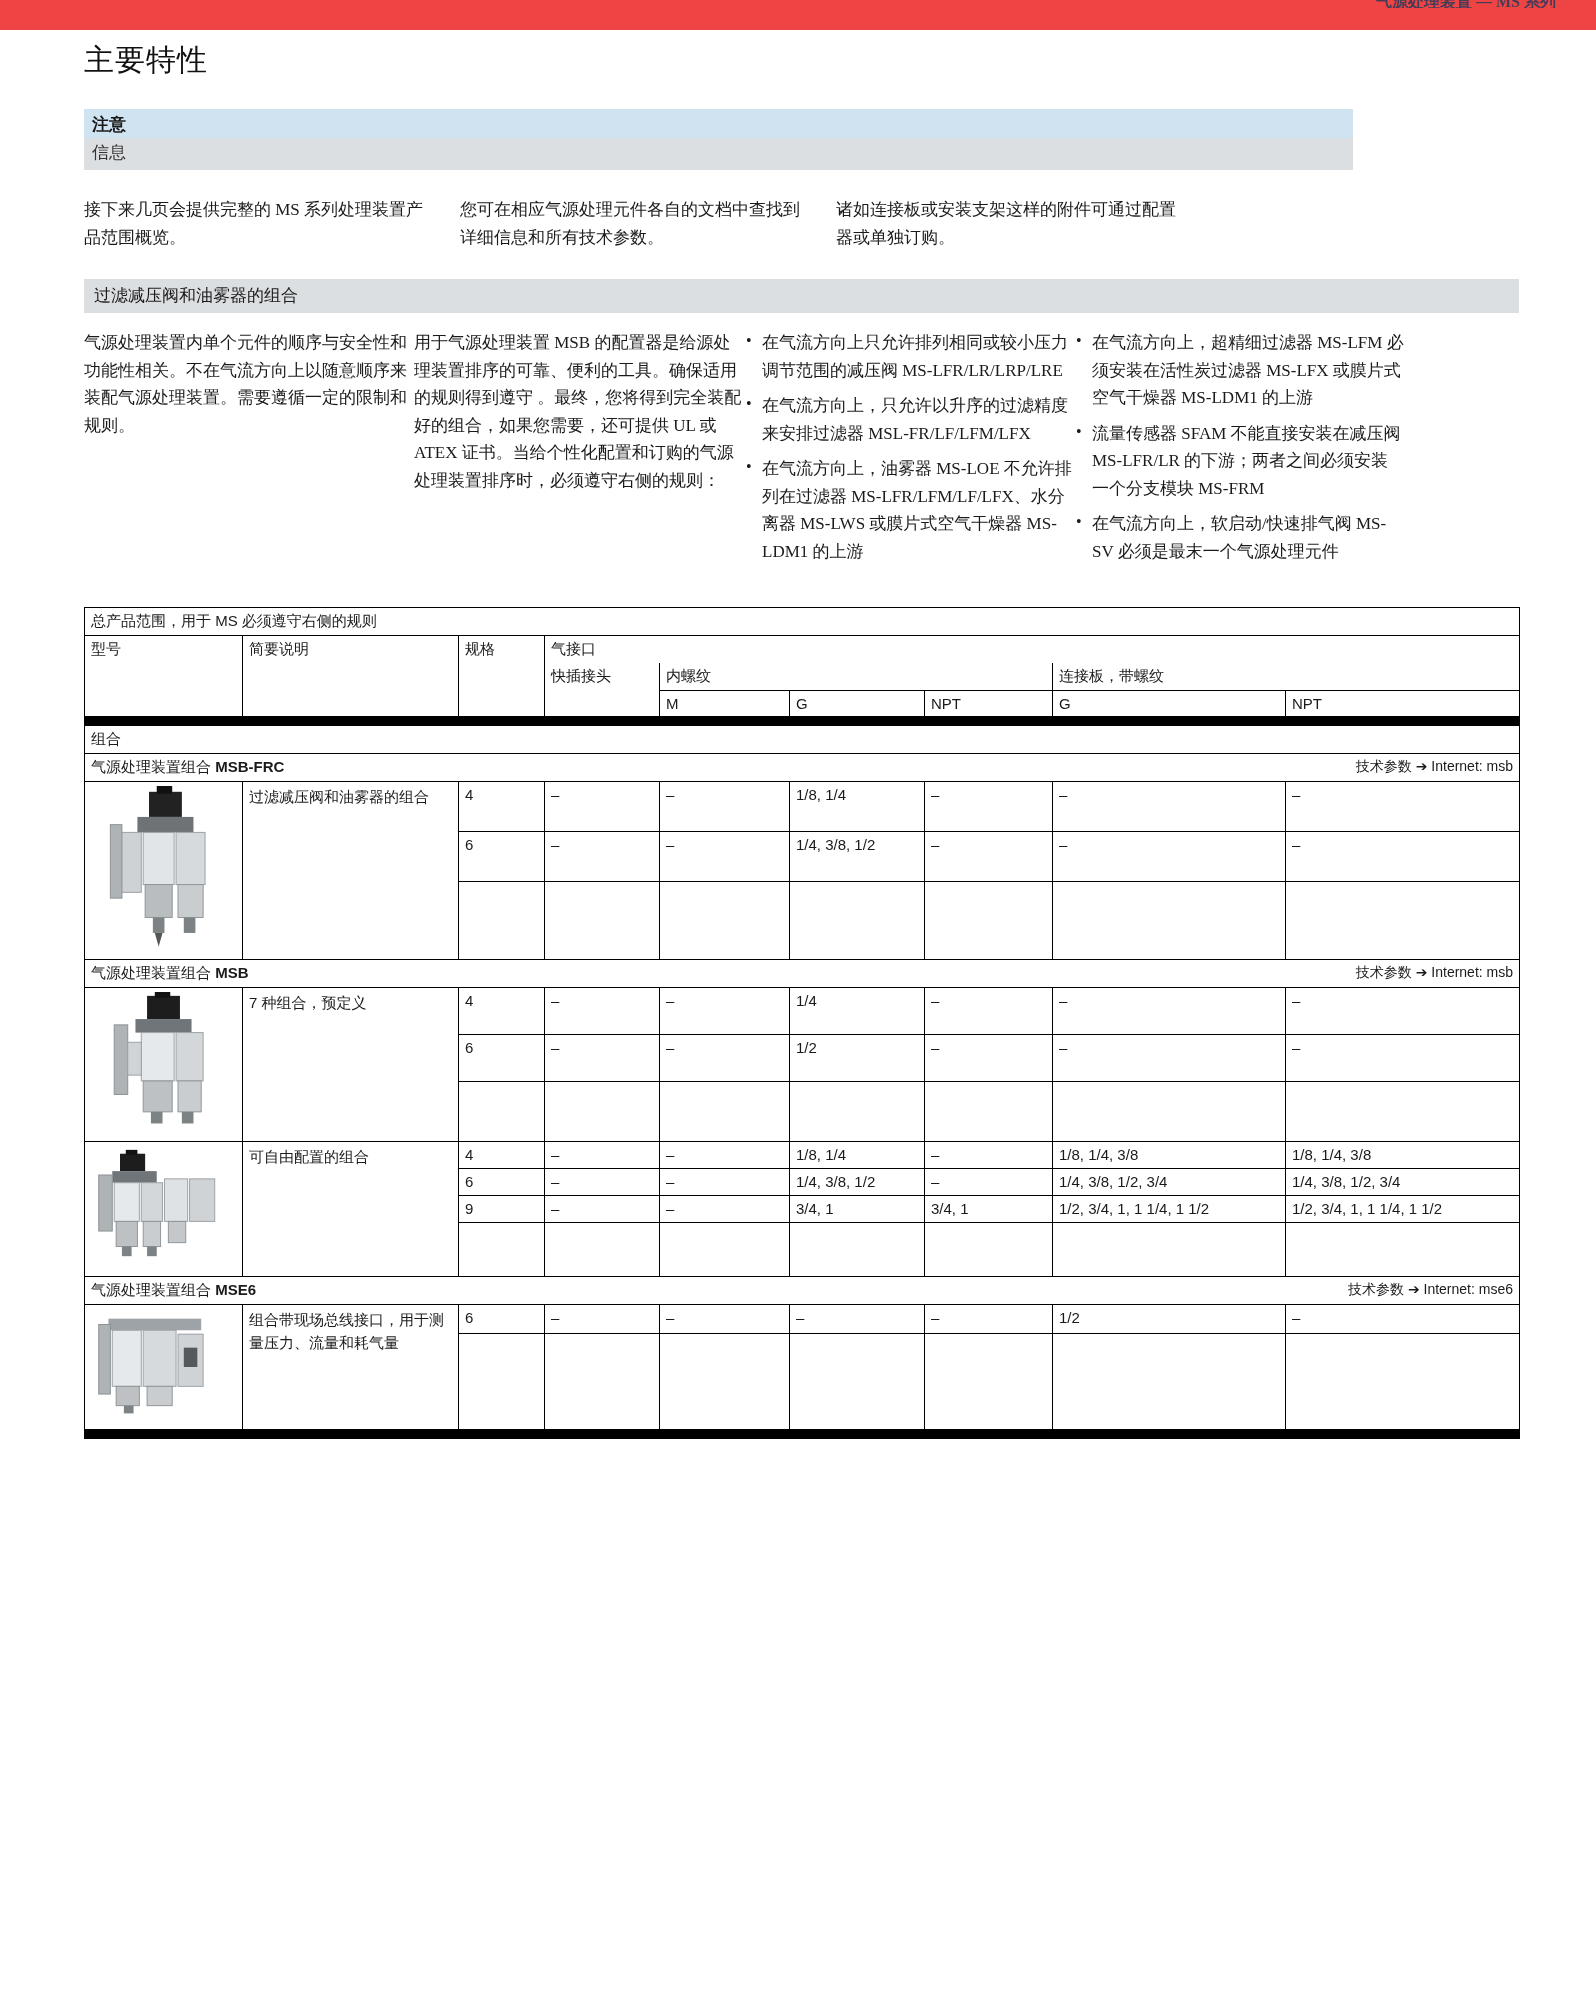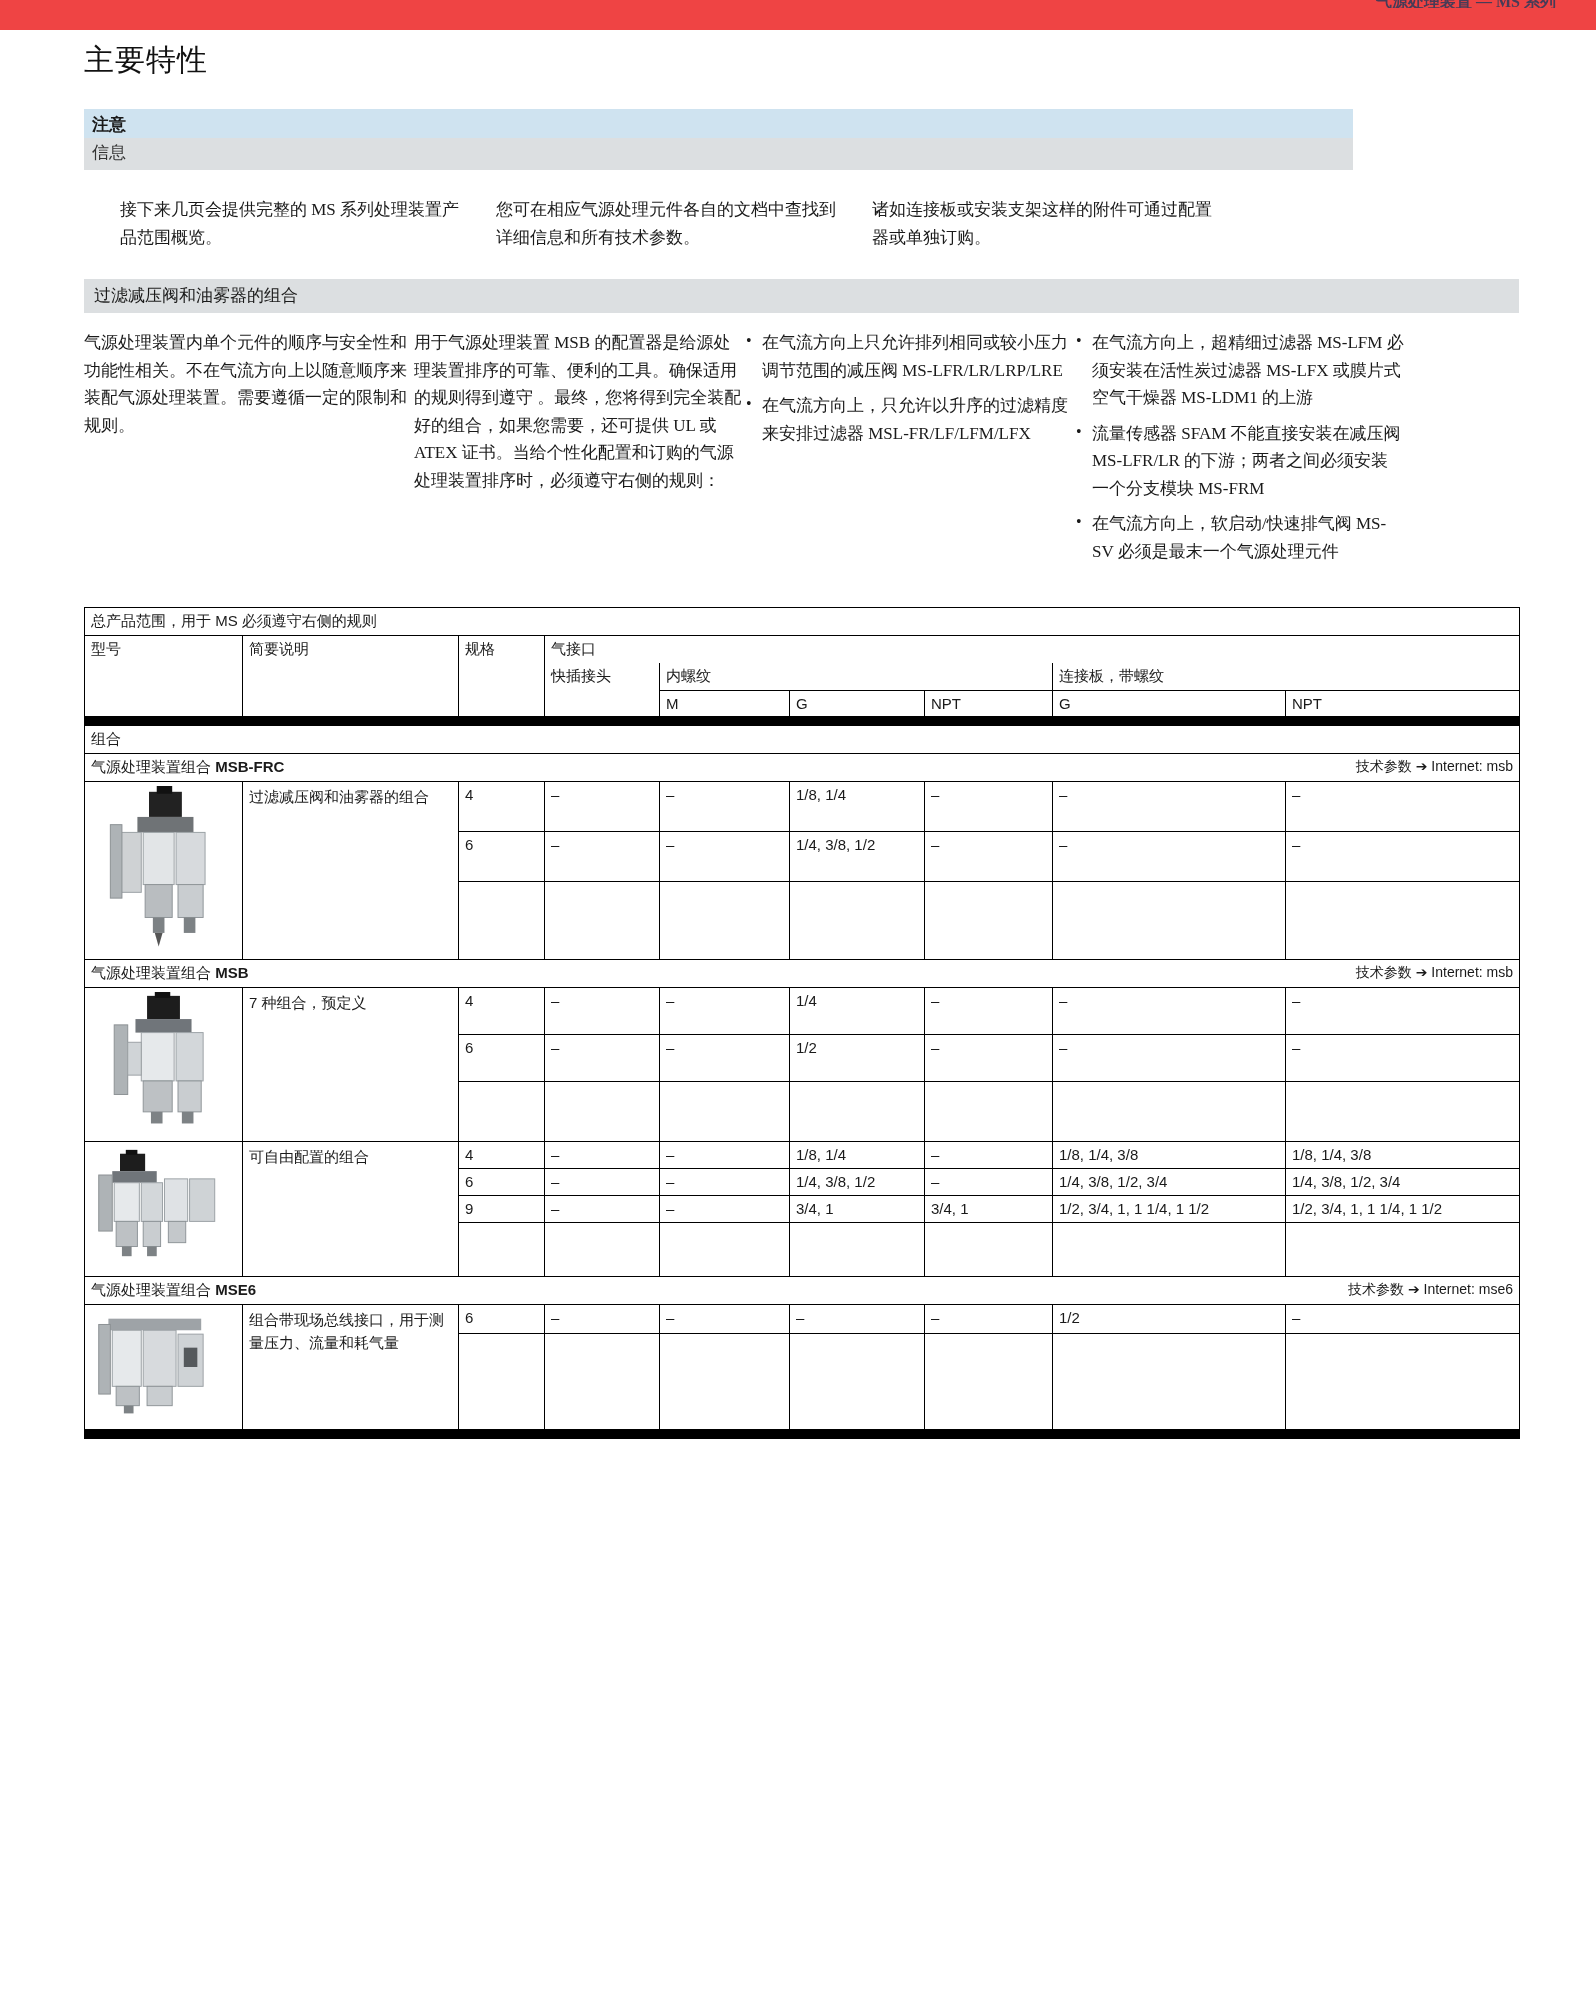--- a/index.html
+++ b/index.html
@@ -68,21 +68,20 @@
     background: #dcdfe1;
     font-size: 17px;
     padding: 3px 8px 6px 8px;
     color: #333;
   }
   
   .cols3 {
     display: flex;
     gap: 36px;
     margin-bottom: 28px;
-    margin-left: 36px;
   }
   .cols3 .col {
     width: 340px;
     font-size: 17px;
     line-height: 1.62;
   }
   
   .sectionbar {
     background: #dcdfe1;
     font-size: 17px;
@@ -224,20 +223,21 @@
 
     <div class="sectionbar">过滤减压阀和油雾器的组合</div>
 
     <div class="cols4">
       <div class="col">气源处理装置内单个元件的顺序与安全性和功能性相关。不在气流方向上以随意顺序来装配气源处理装置。需要遵循一定的限制和规则。</div>
       <div class="col">用于气源处理装置 MSB 的配置器是给源处理装置排序的可靠、便利的工具。确保适用的规则得到遵守 。最终，您将得到完全装配好的组合，如果您需要，还可提供 UL 或 ATEX 证书。当给个性化配置和订购的气源处理装置排序时，必须遵守右侧的规则：</div>
       <div class="col">
         <ul>
           <li>在气流方向上只允许排列相同或较小压力调节范围的减压阀 MS-LFR/LR/LRP/LRE</li>
           <li>在气流方向上，只允许以升序的过滤精度来安排过滤器 MSL-FR/LF/LFM/LFX</li>
+          <li>在气流方向上，油雾器 MS-LOE 不允许排列在过滤器 MS-LFR/LFM/LF/LFX、水分离器 MS-LWS 或膜片式空气干燥器 MS-LDM1 的上游</li>
         </ul>
       </div>
       <div class="col">
         <ul>
           <li>在气流方向上，超精细过滤器 MS-LFM 必须安装在活性炭过滤器 MS-LFX 或膜片式空气干燥器 MS-LDM1 的上游</li>
           <li>流量传感器 SFAM 不能直接安装在减压阀 MS-LFR/LR 的下游；两者之间必须安装一个分支模块 MS-FRM</li>
           <li>在气流方向上，软启动/快速排气阀 MS-SV 必须是最末一个气源处理元件</li>
         </ul>
       </div>
     </div>

